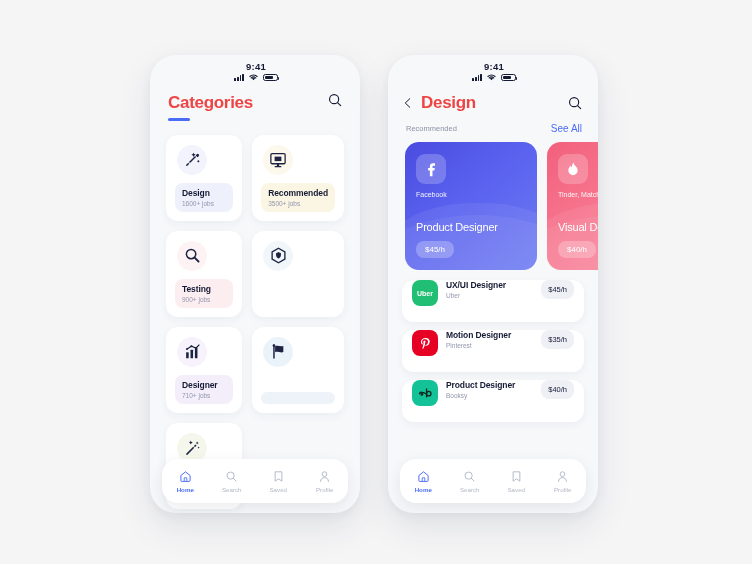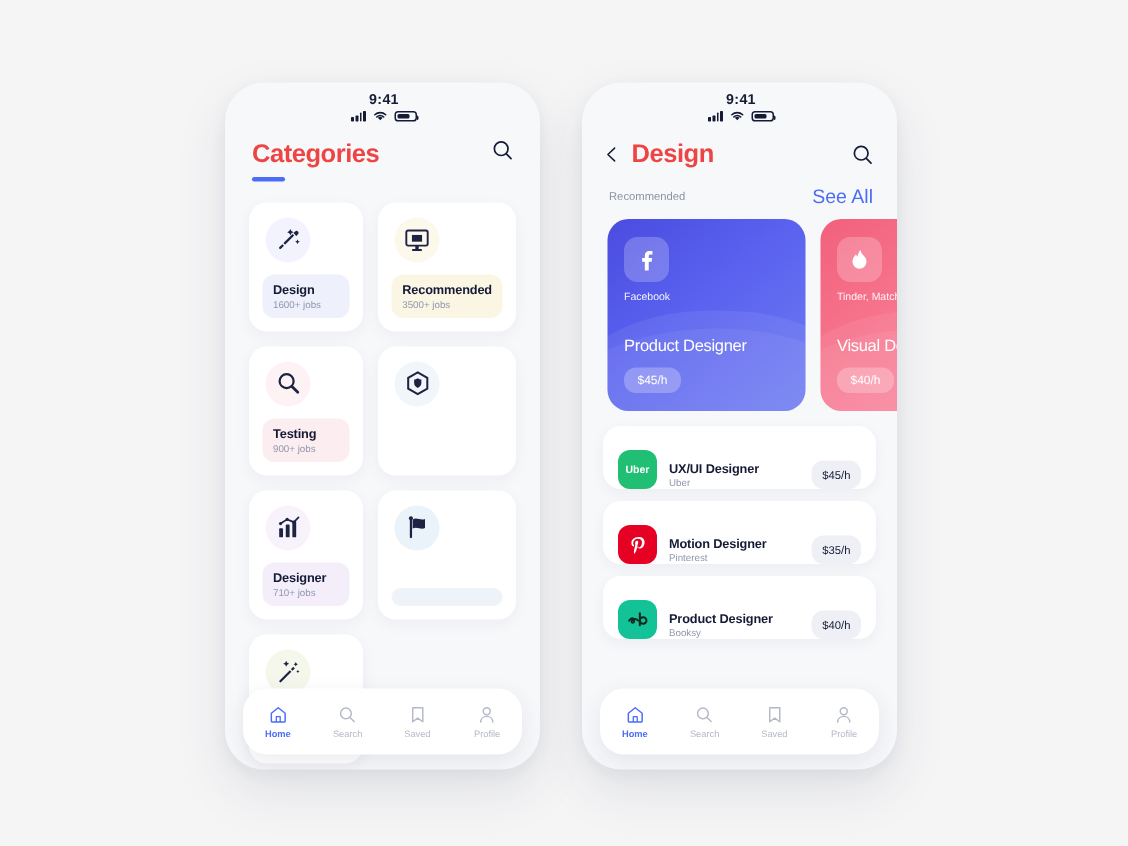--- a/index.html
+++ b/index.html
@@ -90,21 +90,21 @@
   .hdr-right {
     display:flex; align-items:center; padding: 12px 16px 0 14px; gap: 7px;
   }
   .back-chevron { width: 12px; height: 12px; flex: none; }
   .hdr-right .page-title { flex: 1; }
   .section-row {
     display:flex; align-items:center; justify-content:space-between;
     padding: 10px 16px 0 18px;
   }
   .section-label { font-size: 7.5px; color:#8d92a8; }
-  .see-all { font-size: 13px; color:#4a6cf7; }
+  .see-all { font-size: 10px; color:#4a6cf7; }
 
   .feature-row { display:flex; gap: 10px; padding: 8px 0 0 17px; }
   .feature-card {
     width: 132px; height: 128px; border-radius: 14px; flex: none;
     position: relative; overflow: hidden; padding: 12px 11px;
     display:flex; flex-direction:column;
   }
   .fc-blue { background: linear-gradient(140deg,#4a4ce0 0%,#5a62ef 45%,#6e7bf2 100%); }
   .fc-pink { background: linear-gradient(140deg,#f2607c 0%,#f7768f 45%,#fa8fa4 100%); }
   .fc-wave {
@@ -127,21 +127,21 @@
   .fc-role { font-size: 11px; color:#fff; font-weight: 500; margin-top: auto; letter-spacing:-.2px; position:relative; z-index:2; white-space:nowrap; }
   .fc-pay {
     margin-top: 8px; align-self:flex-start; background: rgba(255,255,255,.25);
     border-radius: 8px; padding: 4px 9px; font-size: 8px; color:#fff;
     position:relative; z-index:2;
   }
 
   .job-list { padding: 10px 14px 0 14px; display:flex; flex-direction:column; gap: 8px; }
   .job-card {
     background:#fff; border-radius: 12px; height: 42px;
-    display:flex; align-items:flex-end; padding: 0 10px; gap: 8px;
+    display:flex; align-items:flex-start; padding: 0 10px; gap: 8px;
     box-shadow: 0 3px 9px rgba(40,45,70,.05);
   }
   .job-logo {
     width: 26px; height: 26px; border-radius: 8px; flex:none;
     display:flex; align-items:center; justify-content:center;
     color:#fff; font-weight:bold;
   }
   .job-text { flex: 1; min-width: 0; }
   .job-role { font-size: 8.5px; font-weight:bold; color:#151b35; letter-spacing:-.1px; }
   .job-company { font-size: 6.5px; color:#9297ad; margin-top: 2px; }

